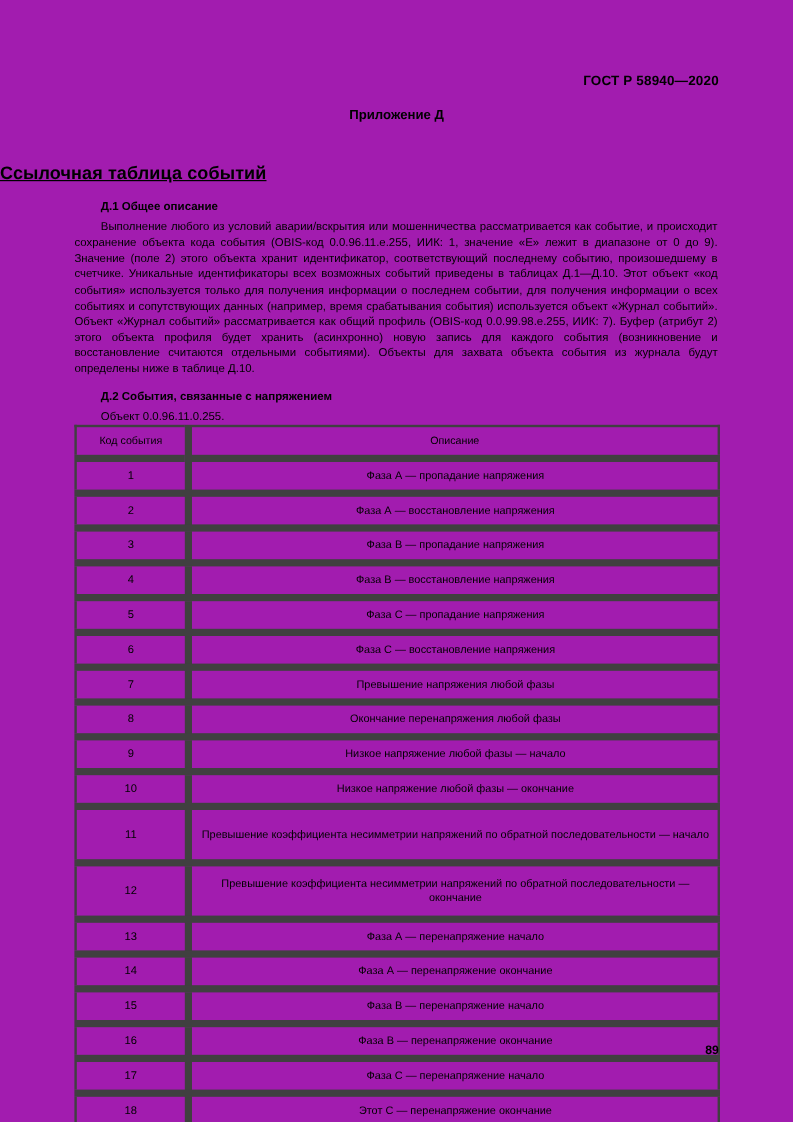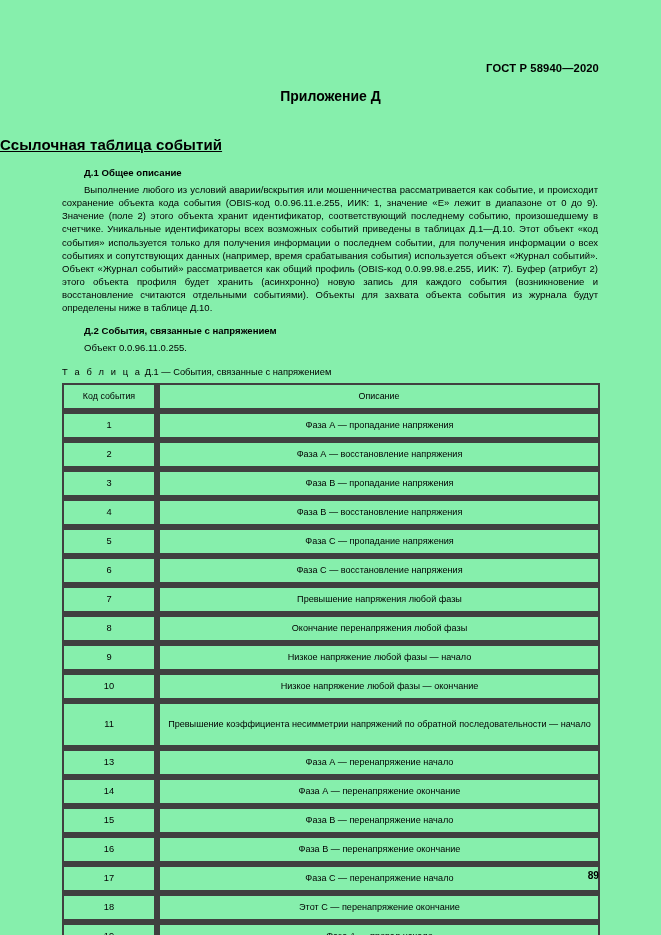--- a/index.html
+++ b/index.html
@@ -9,21 +9,21 @@
     background: #ffffff;
   }
   body {
     font-family: "Liberation Sans", sans-serif;
     color: #000000;
   }
   .page {
     position: relative;
     width: 661px;
     height: 935px;
-    background: #86efac;
+    background: #a21caf;
     overflow: hidden;
     box-sizing: border-box;
   }
 
   
   .running-head {
     position: absolute;
     top: 62px;
     right: 62px;
     font-size: 11.2px;
@@ -32,21 +32,21 @@
     white-space: nowrap;
   }
 
   
   .annex-label {
     position: absolute;
     top: 90px;
     left: 0;
     right: 0;
     text-align: center;
-    font-size: 14px;
+    font-size: 11px;
     font-weight: bold;
     line-height: 13.5px;
   }
   .annex-label .line2 {
     display: block;
   }
 
   
   .doc-title {
     position: absolute;
@@ -183,24 +183,20 @@
   <div class="content">
 
     <h3 class="sec-head">Д.1 Общее описание</h3>
 
     <p class="body-par">Выполнение любого из условий аварии/вскрытия или мошенничества рассматривается как событие, и происходит сохранение объекта кода события (OBIS-код 0.0.96.11.e.255, ИИК: 1, значение «Е» лежит в диапазоне от 0 до 9). Значение (поле 2) этого объекта хранит идентификатор, соответствующий последнему событию, произошедшему в счетчике. Уникальные идентификаторы всех возможных событий приведены в таблицах Д.1—Д.10. Этот объект «код события» используется только для получения информации о последнем событии, для получения информации о всех событиях и сопутствующих данных (например, время срабатывания события) используется объект «Журнал событий». Объект «Журнал событий» рассматривается как общий профиль (OBIS-код 0.0.99.98.e.255, ИИК: 7). Буфер (атрибут 2) этого объекта профиля будет хранить (асинхронно) новую запись для каждого события (возникновение и восстановление считаются отдельными событиями). Объекты для захвата объекта события из журнала будут определены ниже в таблице Д.10.</p>
 
     <h3 class="sec-head second">Д.2 События, связанные с напряжением</h3>
 
     <p class="plain-line">Объект 0.0.96.11.0.255.</p>
 
-    <div class="tbl-caption">
-      <span class="spaced">Т а б л и ц а</span>
-      <span>Д.1 — События, связанные с напряжением</span>
-    </div>
 
     <table class="evt">
       <colgroup>
         <col class="c-code">
         <col class="c-desc">
       </colgroup>
       <thead>
         <tr>
           <th class="h-code">Код события</th>
           <th class="h-desc">Описание</th>
@@ -244,20 +240,24 @@
             <td class="desc">Низкое напряжение любой фазы — начало</td>
           </tr>
           <tr>
             <td class="code">10</td>
             <td class="desc">Низкое напряжение любой фазы — окончание</td>
           </tr>
           <tr class="two-line">
             <td class="code">11</td>
             <td class="desc">Превышение коэффициента несимметрии напряжений по обратной последовательности — начало</td>
           </tr>
+          <tr class="two-line">
+            <td class="code">12</td>
+            <td class="desc">Превышение коэффициента несимметрии напряжений по обратной последовательности — окончание</td>
+          </tr>
           <tr>
             <td class="code">13</td>
             <td class="desc">Фаза А — перенапряжение начало</td>
           </tr>
           <tr>
             <td class="code">14</td>
             <td class="desc">Фаза А — перенапряжение окончание</td>
           </tr>
           <tr>
             <td class="code">15</td>

